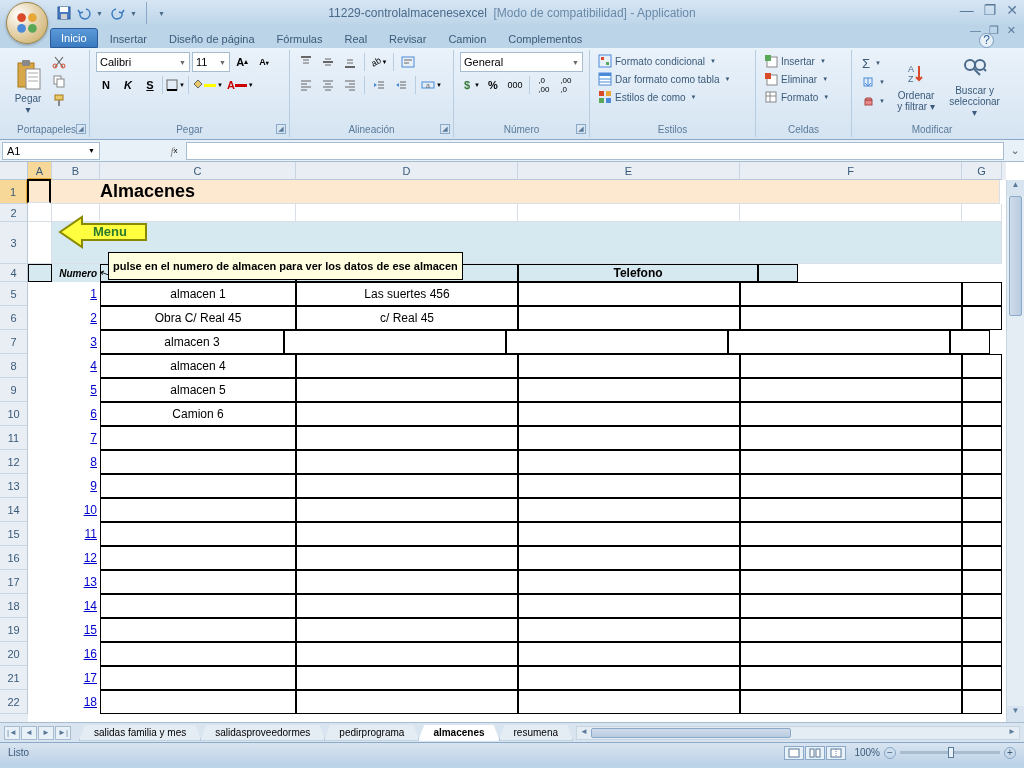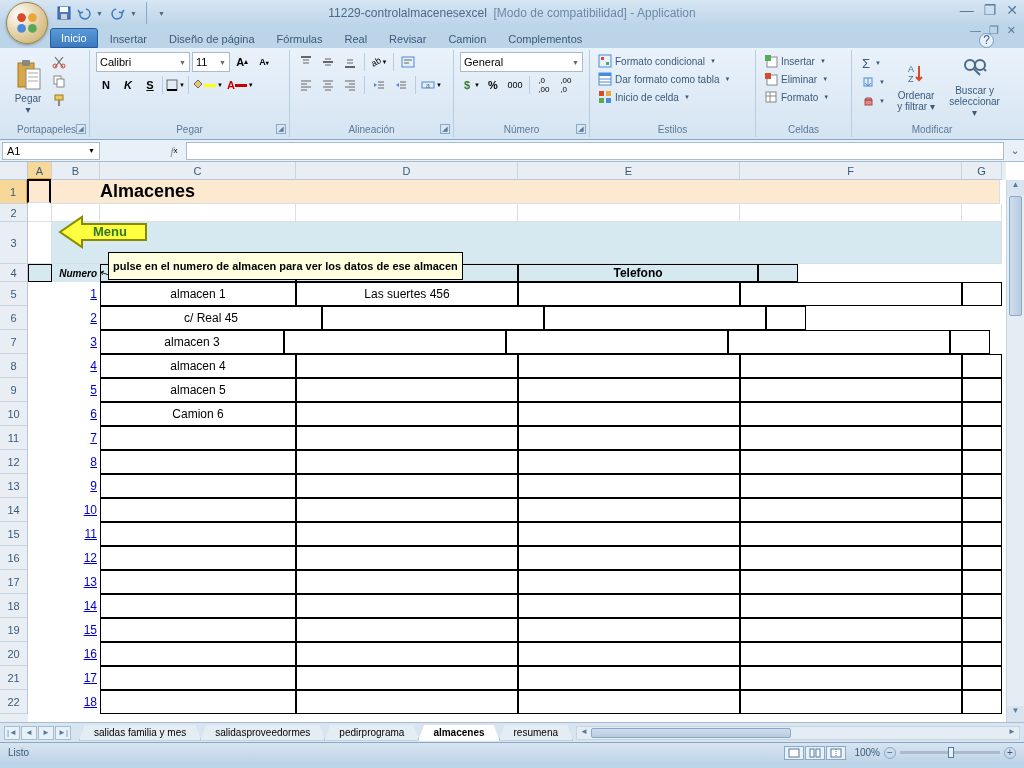--- a/index.html
+++ b/index.html
@@ -395,21 +395,21 @@
           <span>Dar formato como tabla</span>
           <span class="dd">▼</span>
         </div>
       <div class="menu-item">
           <svg width="14" height="14">
             <rect x="1" y="1" width="5" height="5" fill="#d84a2a"></rect>
             <rect x="8" y="1" width="5" height="5" fill="#e8a838"></rect>
             <rect x="1" y="8" width="5" height="5" fill="#58a858"></rect>
             <rect x="8" y="8" width="5" height="5" fill="#4a8ad8"></rect>
           </svg>
-          <span>Inicio de celda</span>
+          <span>Estilos de como</span>
           <span class="dd">▼</span>
         </div>
     </div>
     <div class="group-label">Estilos</div>
   </div>
 
   <div class="group" style="width:96px;">
     <div style="flex:1;">
       <div class="menu-item">
           <svg width="14" height="14">
@@ -574,20 +574,21 @@
         <div class="cell dir-c" style="width: 222px; height: 100%;">Las suertes 456</div>
         <div class="cell " style="width: 222px; height: 100%;"></div>
         <div class="cell " style="width: 222px; height: 100%;"></div>
         <div class="cell " style="width: 40px; height: 100%;"></div>
       </div>
       <div class="cell-row data-row" style="height: 24px;">
         <div class="cell " style="width: 24px; height: 100%; border: none;"></div>
         <div class="cell num-c" style="width: 48px; height: 100%;">
           <a>2</a>
         </div>
+        <div class="cell alm-c" style="width: 196px; height: 100%;">Obra C/ Real 45</div>
         <div class="cell dir-c" style="width: 222px; height: 100%;">c/ Real 45</div>
         <div class="cell " style="width: 222px; height: 100%;"></div>
         <div class="cell " style="width: 222px; height: 100%;"></div>
         <div class="cell " style="width: 40px; height: 100%;"></div>
       </div>
       <div class="cell-row data-row" style="height: 24px;">
         <div class="cell " style="width: 24px; height: 100%; border: none;"></div>
         <div class="cell num-c" style="width: 48px; height: 100%;">
           <a>3</a>
         </div>

